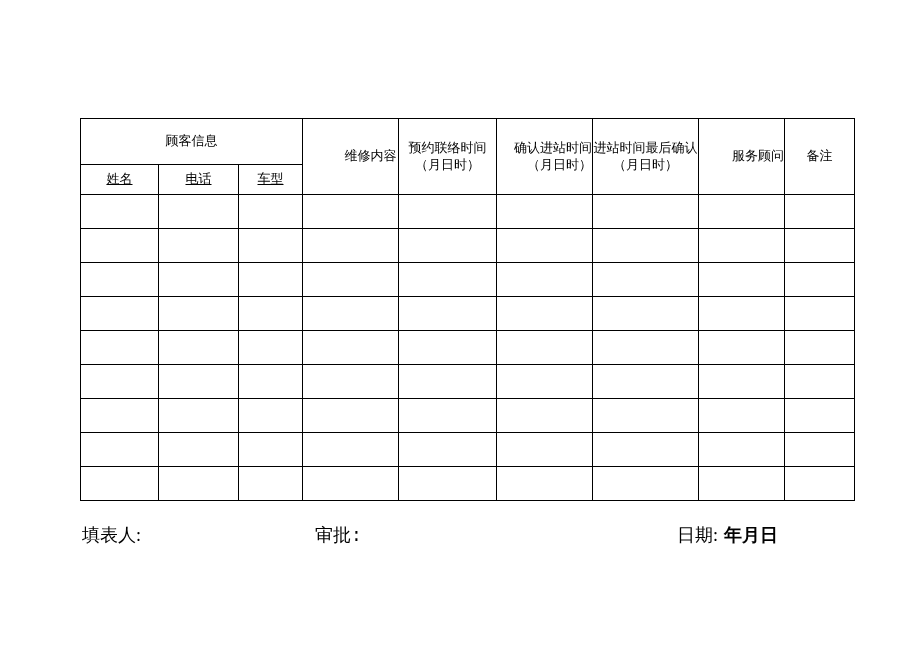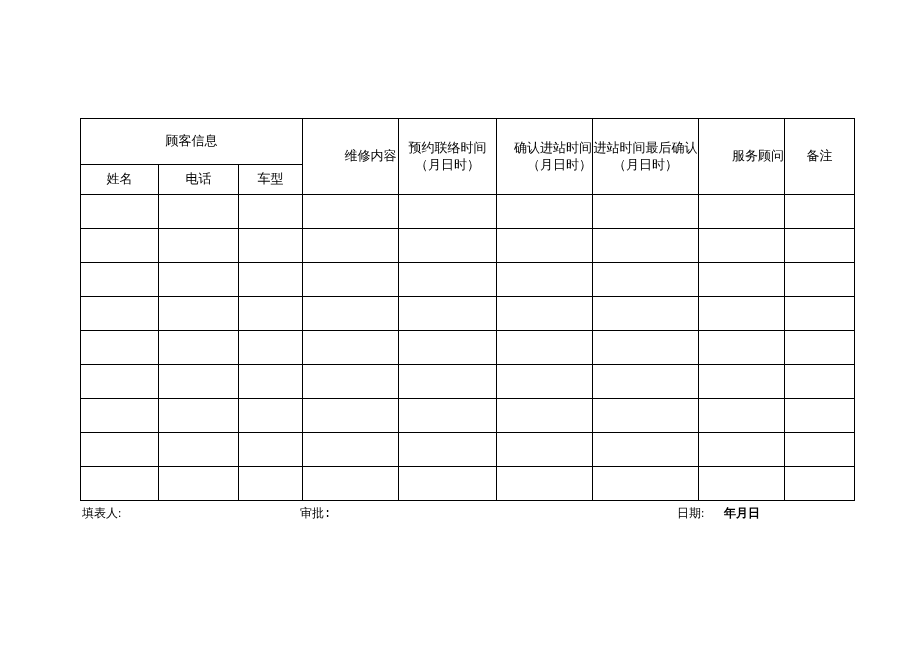--- a/index.html
+++ b/index.html
@@ -25,51 +25,52 @@
       vertical-align: middle;
       font-weight: normal;
       font-size: 13px;
       line-height: 1.3;
     }
     .header-tall {
       height: 76px;
     }
     .sub-header-row th {
       height: 30px;
+      text-decoration: underline;
     }
     .customer-info-group {
       height: 46px;
     }
     .data-row td {
       height: 34px;
     }
     .col-name { width: 78px; }
     .col-phone { width: 80px; margin-left: 28px; }
     .col-model { width: 64px; }
     .col-content { width: 96px; padding-left: 40px; }
     .col-reserve { width: 98px; margin-top: 28px; }
     .col-confirm { width: 96px; text-align: right; }
     .col-final { width: 106px; margin-top: 21px; }
     .col-advisor { width: 86px; text-align: right; }
     .col-note { width: 70px; margin-top: 16px; }
 
     .footer-row {
       width: 775px;
-      margin-top: 4px;
-      font-size: 12px;
+      margin-top: 22px;
+      font-size: 18px;
       position: relative;
       height: 20px;
     }
     .footer-preparer {
       position: absolute;
       left: 2px;
     }
     .footer-approve {
       position: absolute;
-      left: 220px;
+      left: 235px;
       font-family: Liberation Mono, monospace;
     }
     .footer-date-label {
       position: absolute;
       left: 597px;
     }
     .footer-date-value {
       position: absolute;
       left: 644px;
       font-weight: bold;

